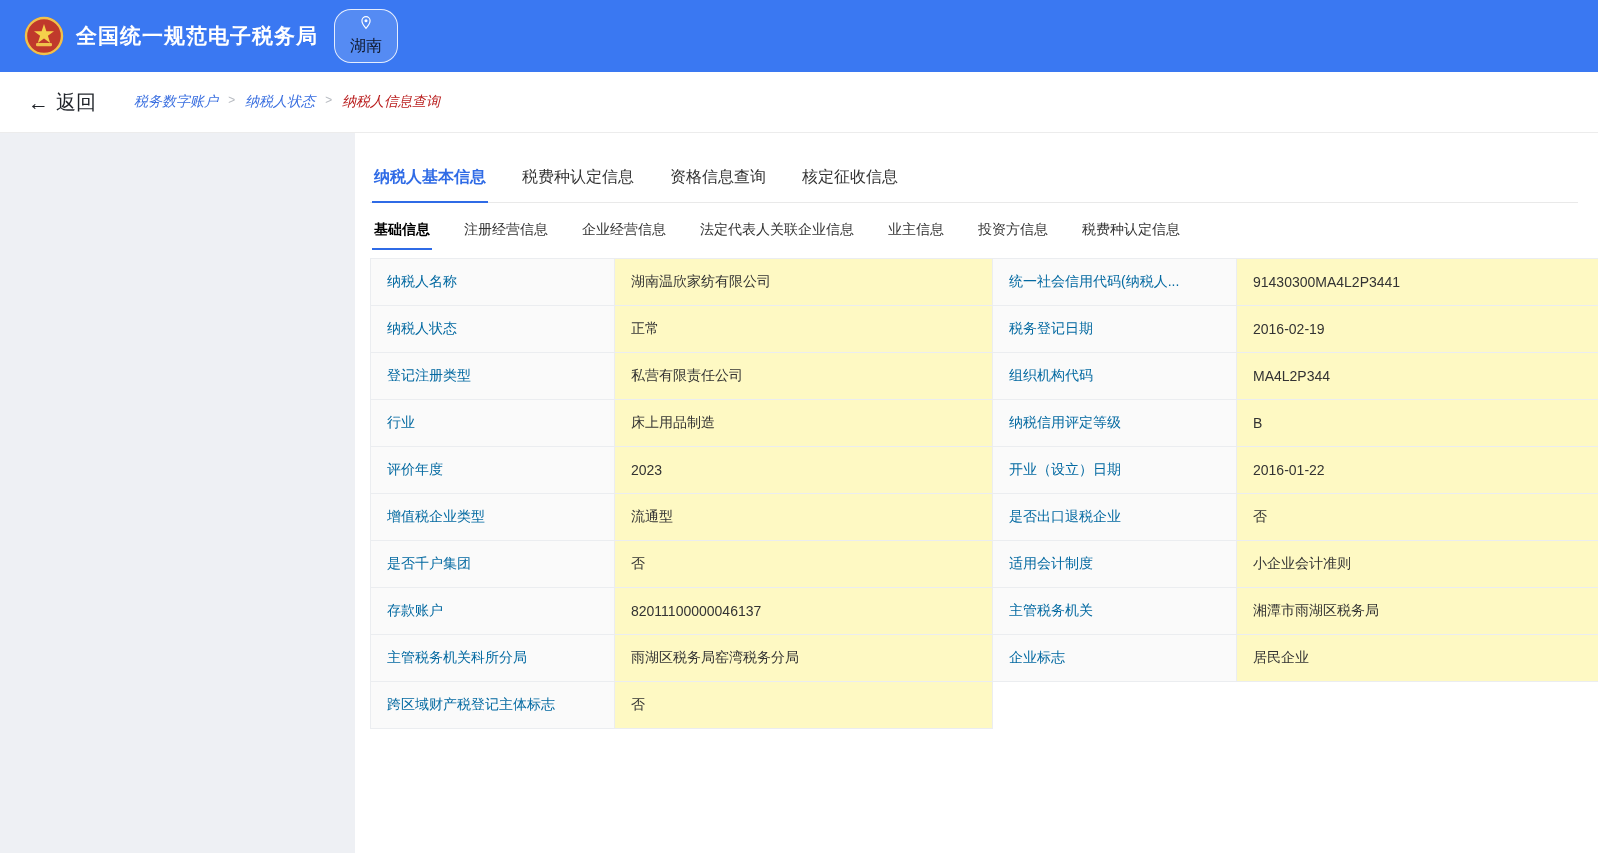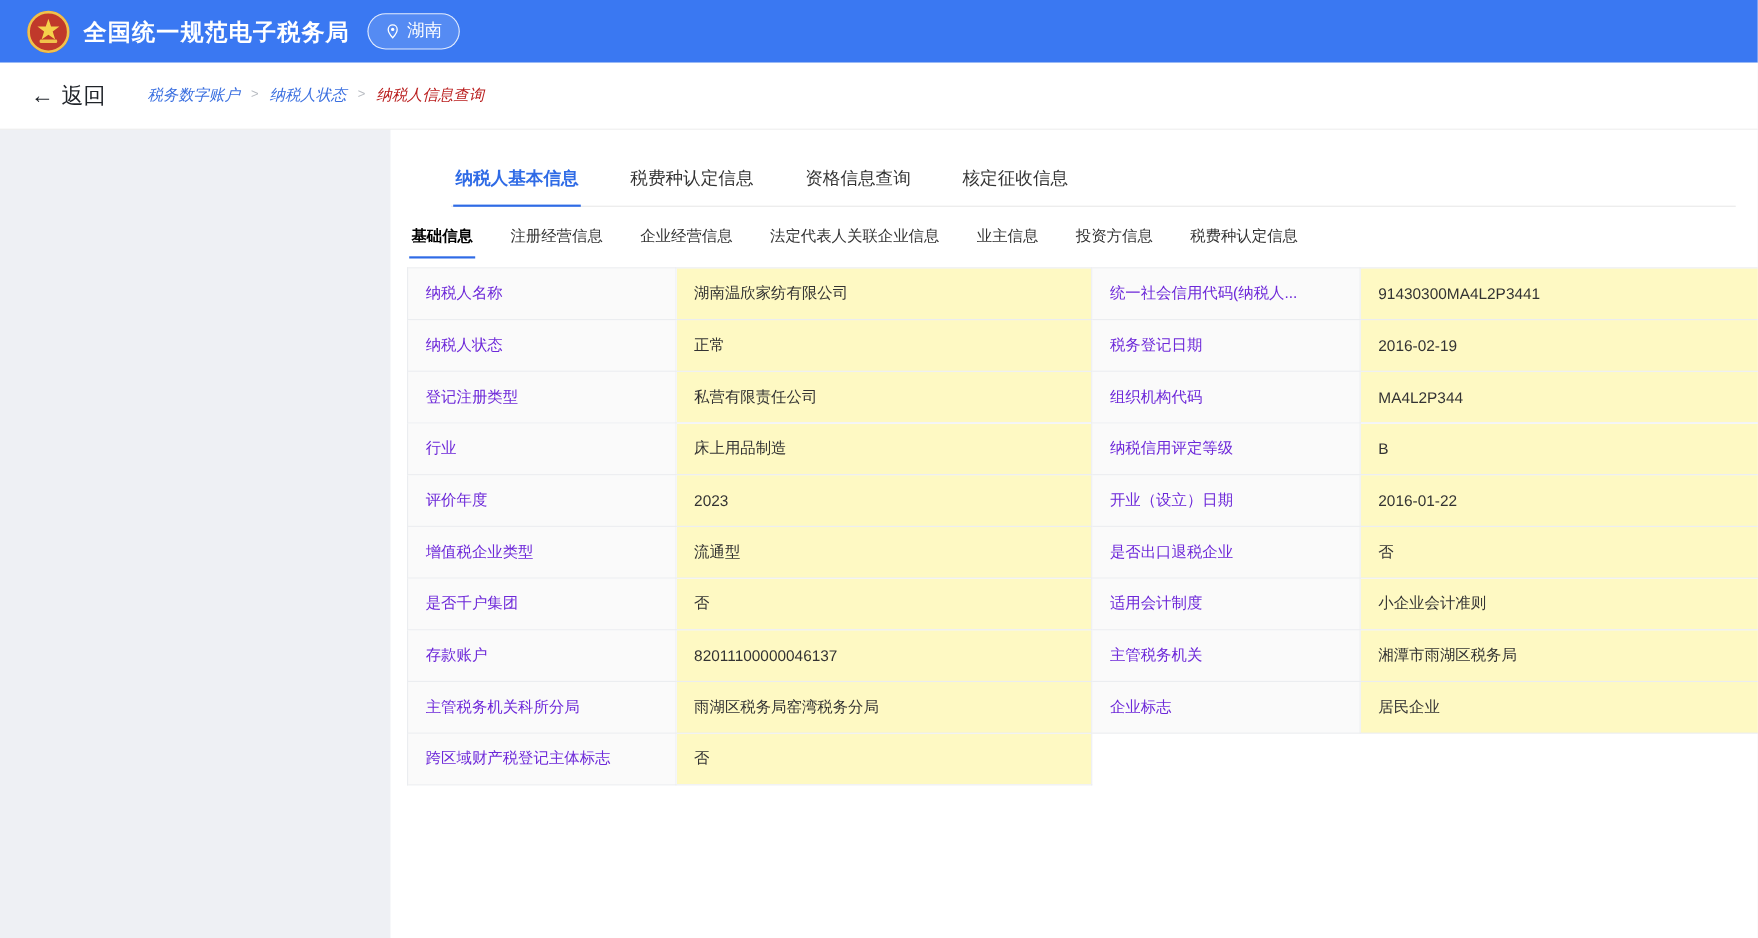--- a/index.html
+++ b/index.html
@@ -6,47 +6,48 @@
   html,body { width:100%; height:100%; }
   body {
     font-family:"Liberation Sans","DejaVu Sans",sans-serif;
     background:#eef0f4;
     color:#333;
     min-width:1598px;
   }
 
   
   .app-header {
-    height:57px;
+    height:72px;
     background:#3a78f2;
     display:flex;
     align-items:center;
     padding:0 24px;
   }
   .emblem { width:40px; height:40px; margin-right:12px; flex:0 0 auto; }
   .app-title {
     color:#fff;
     font-size:21px;
     font-weight:600;
     letter-spacing:1px;
     white-space:nowrap;
   }
   .region-badge {
     margin-left:16px;
     display:flex;
     align-items:center;
     gap:6px;
-    color:#ffffff;
+    color:#0f172a;
     font-size:16px;
     border:1px solid rgba(255,255,255,0.85);
     background:rgba(255,255,255,0.14);
     border-radius:17px;
     padding:5px 15px;
     cursor:pointer;
     white-space:nowrap;
+    flex-direction:column;
   }
 
   
   .breadcrumb-bar {
     height:61px;
     background:#fff;
     display:flex;
     align-items:center;
     padding:0 28px;
     border-bottom:1px solid #ececec;
@@ -79,24 +80,23 @@
   }
   .panel {
     background:#fff;
     min-height:calc(100vh - 118px);
     padding:28px 20px 60px 15px;
   }
 
   
   .tabs-primary {
     display:flex;
-    gap:43px;
+    gap:32px;
     border-bottom:1px solid #e9e9e9;
     padding:0 2px;
-    margin-left:40px;
   }
   .ptab {
     font-size:16px;
     color:#333;
     padding:6px 2px 13px;
     cursor:pointer;
     white-space:nowrap;
   }
   .ptab.active {
     color:#2f6be6;
@@ -139,21 +139,21 @@
     padding:0 16px;
     color:#333;
     overflow:hidden;
     white-space:nowrap;
     text-overflow:ellipsis;
     vertical-align:middle;
   }
   .info-table td.lbl {
     background:#fafafa;
     width:244px;
-    color:#6d28d9;
+    color:#0369a1;
   }
   .info-table td.val { width:378px; background:#fef9c3; }
   .info-table td.empty { border:none; background:transparent; }
 </style>
 </head>
 <body>
 
 <header class="app-header">
   <span class="emblem">
     <svg viewBox="0 0 40 40" width="40" height="40">

